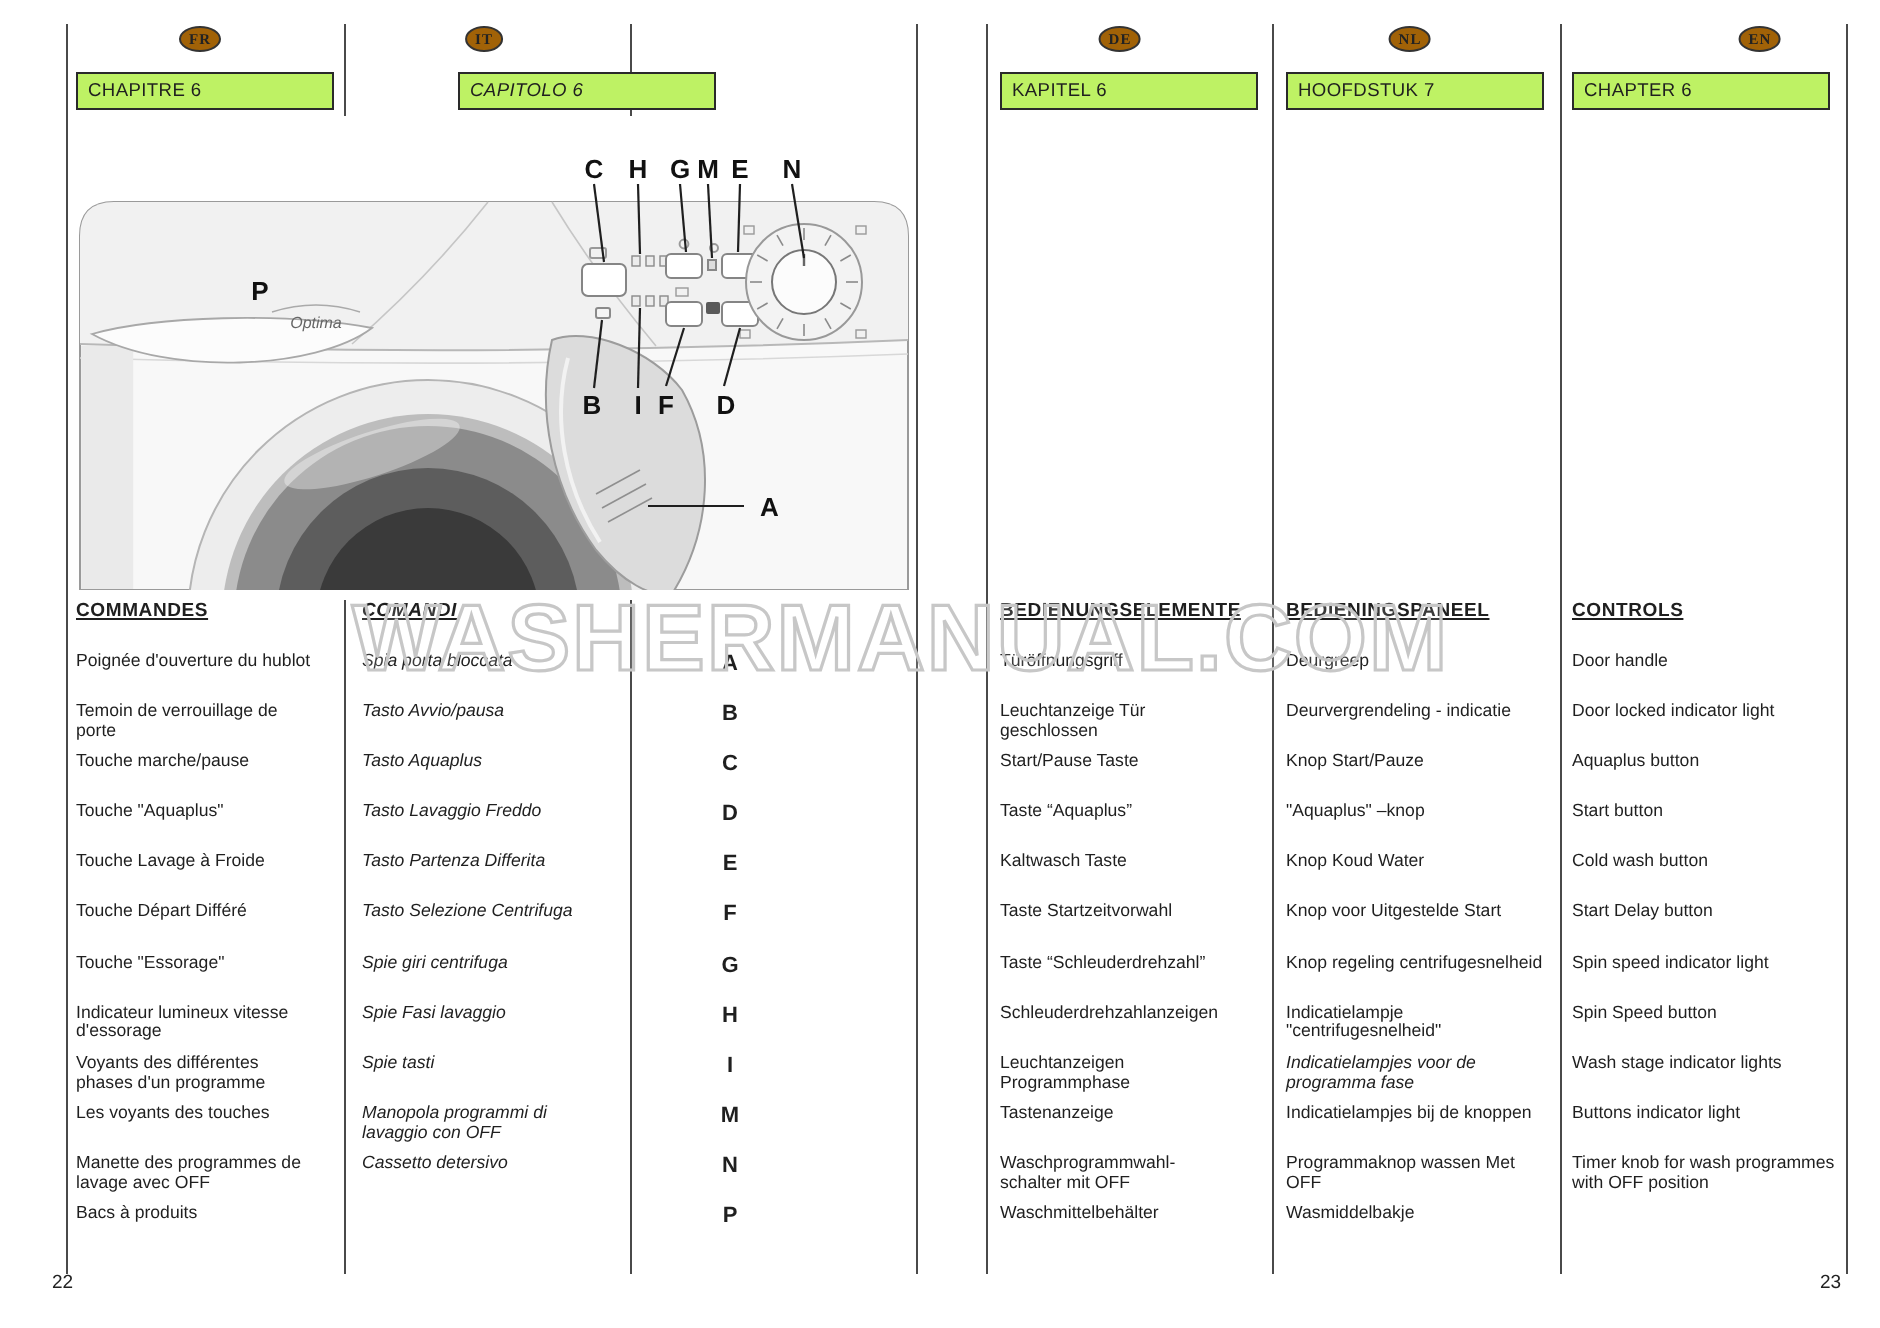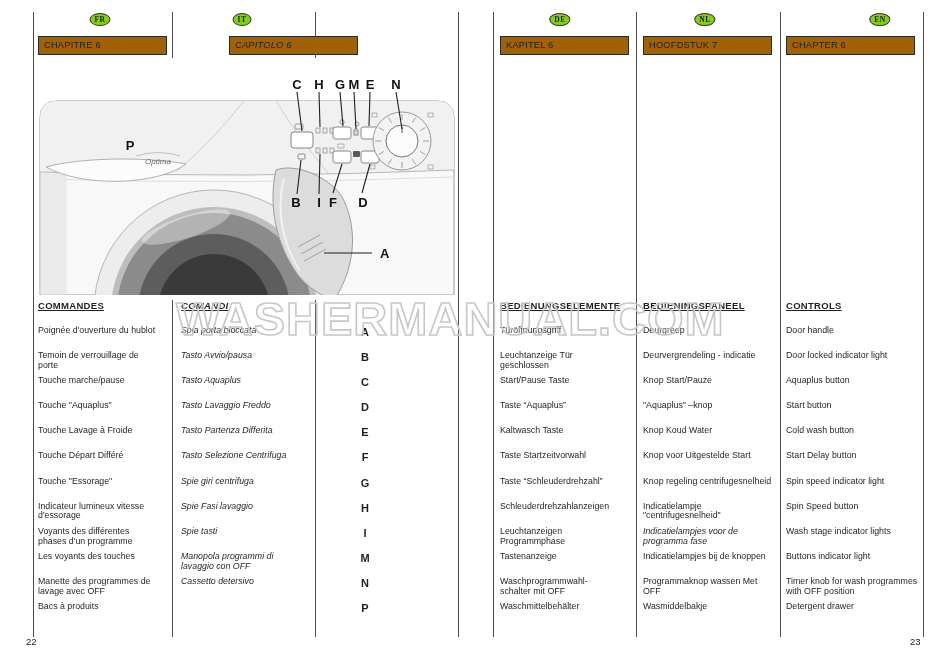--- a/index.html
+++ b/index.html
@@ -6,25 +6,25 @@
   body{
     width:940px;height:664px;position:relative;background:#ffffff;
     font-family:"Liberation Sans","DejaVu Sans",sans-serif;color:#1f1f1f;
     overflow:hidden;
   }
   .vline{position:absolute;width:1px;background:#4a4a4a;}
   .badge{
     position:absolute;transform:translateX(-50%);
     border:1px solid #333;border-radius:50%;
     font-family:"Liberation Serif",serif;font-size:7.5px;font-weight:bold;
-    padding:1px 4px;letter-spacing:.5px;color:#222;background:#84cc16;
+    padding:1px 4px;letter-spacing:.5px;color:#222;background:#a16207;
   }
   .chapter-box{
     position:absolute;width:122px;height:17px;border:1.4px solid #2a2a2a;
-    font-size:9.3px;line-height:17px;padding-left:5px;background:#a16207;
+    font-size:9.3px;line-height:17px;padding-left:5px;background:#bef264;
     letter-spacing:.2px;
   }
   .chapter-box.italic{font-style:italic;margin-left:48px;}
   .col{position:absolute;top:300px;}
   .col-title{
     font-size:9.5px;font-weight:bold;letter-spacing:.3px;
     text-decoration:underline;height:26px;white-space:nowrap;
   }
   .col-title.italic{font-style:italic;}
   .items .item{height:25.1px;font-size:8.8px;line-height:9.8px;overflow:visible;}
@@ -271,18 +271,17 @@
       <div class="item">Door locked indicator light</div>
       <div class="item">Aquaplus button</div>
       <div class="item">Start button</div>
       <div class="item">Cold wash button</div>
       <div class="item">Start Delay button</div>
       <div class="item">Spin speed indicator light</div>
       <div class="item">Spin Speed button</div>
       <div class="item">Wash stage indicator lights</div>
       <div class="item">Buttons indicator light</div>
       <div class="item">Timer knob for wash programmes with OFF position</div>
-      <div class="item">Detergent drawer</div>
     </div>
 </div>
 
 <div class="pagenum" style="left:26px;top:636px;">22</div>
 <div class="pagenum" style="left:910px;top:636px;">23</div>
 
 </body></html>

